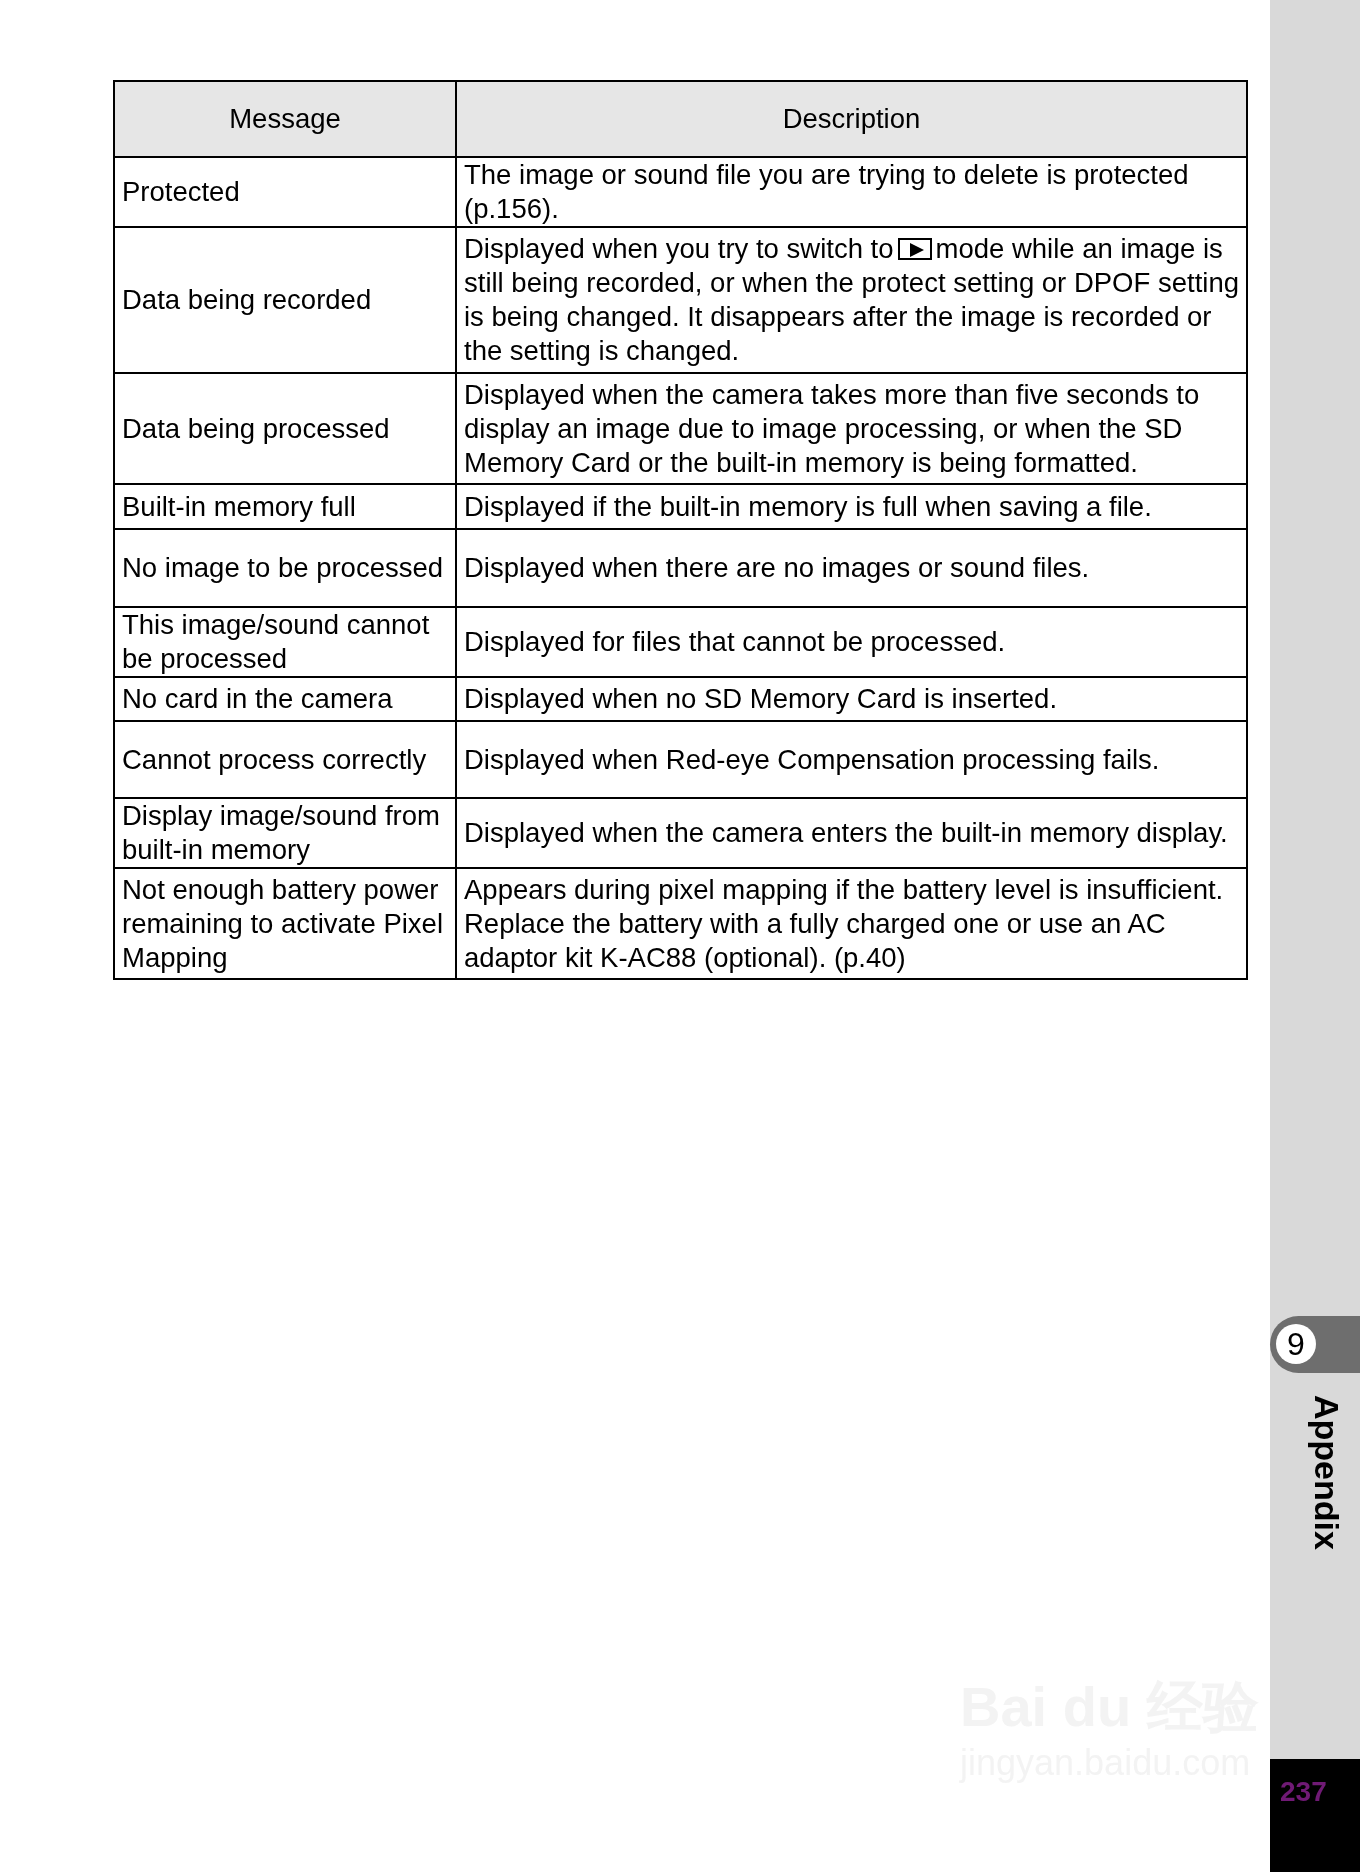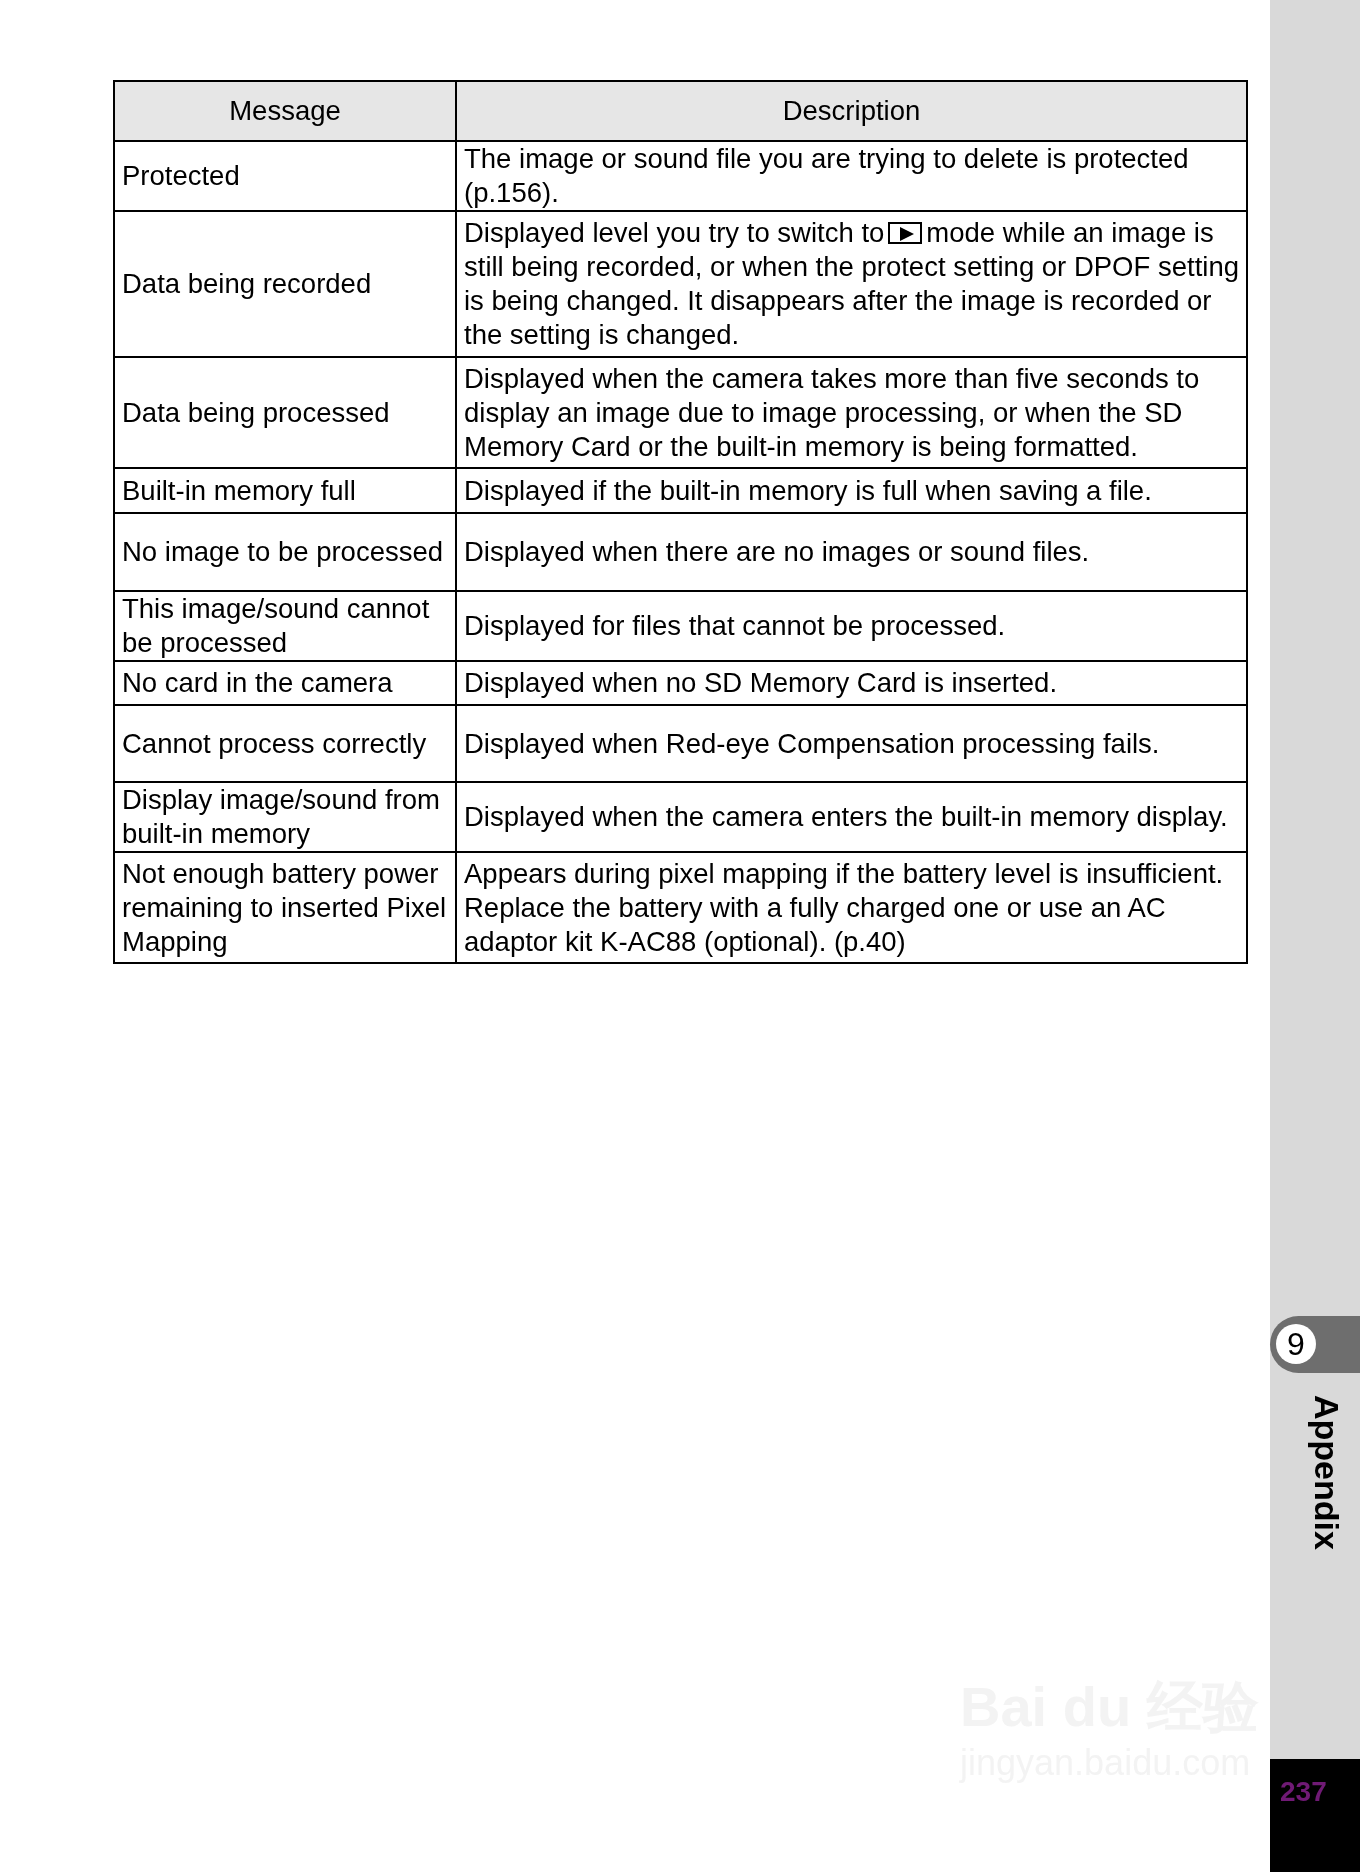--- a/index.html
+++ b/index.html
@@ -14,21 +14,21 @@
   .chapter-title span { position:absolute; left:72px; top:0; transform-origin:0 0; transform:rotate(90deg);
                         font-weight:bold; font-size:34px; white-space:nowrap; }
   .page-box { position:absolute; left:1270px; top:1759px; width:90px; height:113px; background:#000; }
   .page-num { position:absolute; left:1280px; top:1776px; color:#701a75; font-weight:bold; font-size:28px; }
   .watermark { position:absolute; left:960px; top:1670px; width:310px; height:150px; color:#f2f2f2;
                font-size:56px; font-weight:bold; opacity:0.9; }
   .watermark .wm2 { display:block; font-size:36px; font-weight:normal; margin-top:-4px; }
   table.msgs { position:absolute; left:113px; top:80px; width:1135px; border-collapse:collapse; }
   table.msgs th, table.msgs td { border:2px solid #000; font-size:27.5px; line-height:34px; vertical-align:middle;
                                   padding:0 7px; font-weight:normal; text-align:left; }
-  table.msgs th { background:#e6e6e6; text-align:center; height:42px; padding:8px; }
+  table.msgs th { background:#e6e6e6; text-align:center; height:42px; padding:16px; }
   table.msgs td.c1 { width:326px; }
   .play-icon { display:inline-block; width:34px; height:22px; border:2px solid #000; box-sizing:border-box;
                position:relative; vertical-align:-2px; margin:0 4px; }
   .play-icon::after { content:""; position:absolute; left:10px; top:3px; border-left:14px solid #000;
                       border-top:7px solid transparent; border-bottom:7px solid transparent; }
 </style>
 </head>
 <body>
 
 <div class="side-strip"></div>
@@ -50,21 +50,21 @@
       <tr>
     <th>Message</th>
     <th>Description</th>
   </tr>
   <tr style="height:60px">
     <td class="c1">Protected</td>
     <td>The image or sound file you are trying to delete is protected (p.156).</td>
   </tr>
   <tr style="height:146px">
     <td class="c1">Data being recorded</td>
-    <td><span>Displayed level you try to switch to</span><span class="play-icon"></span><span>mode while an image is still being recorded, or when the protect setting or DPOF setting is being changed. It disappears after the image is recorded or the setting is changed.</span></td>
+    <td><span>Displayed when you try to switch to</span><span class="play-icon"></span><span>mode while an image is still being recorded, or when the protect setting or DPOF setting is being changed. It disappears after the image is recorded or the setting is changed.</span></td>
   </tr>
   <tr style="height:111px">
     <td class="c1">Data being processed</td>
     <td>Displayed when the camera takes more than five seconds to display an image due to image processing, or when the SD Memory Card or the built-in memory is being formatted.</td>
   </tr>
   <tr style="height:45px">
     <td class="c1">Built-in memory full</td>
     <td>Displayed if the built-in memory is full when saving a file.</td>
   </tr>
   <tr style="height:78px">
@@ -81,17 +81,17 @@
   </tr>
   <tr style="height:77px">
     <td class="c1">Cannot process correctly</td>
     <td>Displayed when Red-eye Compensation processing fails.</td>
   </tr>
   <tr style="height:67px">
     <td class="c1">Display image/sound from built-in memory</td>
     <td>Displayed when the camera enters the built-in memory display.</td>
   </tr>
   <tr style="height:111px">
-    <td class="c1">Not enough battery power remaining to inserted Pixel Mapping</td>
+    <td class="c1">Not enough battery power remaining to activate Pixel Mapping</td>
     <td>Appears during pixel mapping if the battery level is insufficient. Replace the battery with a fully charged one or use an AC adaptor kit K-AC88 (optional). (p.40)</td>
   </tr>
 </tbody>
   </table>
 
 </body></html>

